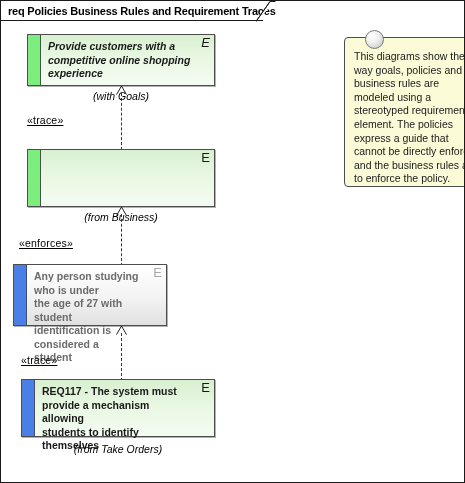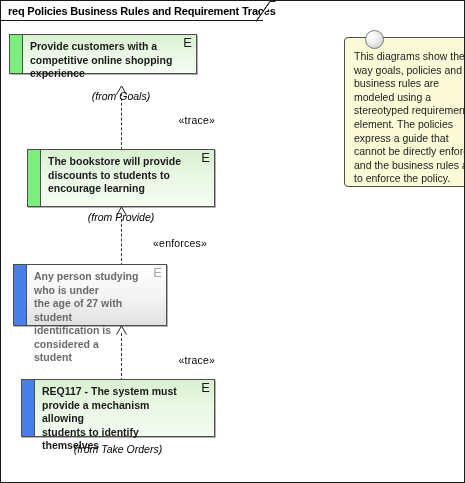--- a/index.html
+++ b/index.html
@@ -113,22 +113,23 @@
     position: absolute;
     width: 11px;
     height: 9px;
     pointer-events: none;
   }
   .stereo-label {
     position: absolute;
     font-size: 10.5px;
     color: #000000;
     white-space: nowrap;
-    text-align: right;
+    text-align: left;
     letter-spacing: 0.2px;
+    text-decoration: underline;
   }
   
   #note-box {
     position: absolute;
     left: 303px;
     top: 36px;
     width: 148px;
     height: 150px;
     box-sizing: border-box;
     background: #fbfbd8;
@@ -161,53 +162,50 @@
 <div id="diagram-frame">
 
   <div id="title-tab">
     <span class="tab-label">req Policies Business Rules and Requirement Traces</span>
   </div>
   <svg id="title-tab-corner" viewBox="0 0 20 21">
     <path d="M 0 20.5 L 14 0.5 L 19.5 0.5" fill="#ffffff" stroke="#1a1a1a" stroke-width="1"></path>
     <path d="M 0 20.5 L 14 0.5" fill="none" stroke="#1a1a1a" stroke-width="1"></path>
   </svg>
 
-  <div class="req-box" style="left:8px; top:33px; width:188px; height:40px;
-              background:linear-gradient(180deg,#d8f0d0 0%,#e9f7e3 45%,#f4fcf2 100%);">
+  <div class="req-box" style="left:26px; top:33px; width:188px; height:52px;
+              background:linear-gradient(180deg,#d8f0d0 0%,#e9f7e3 45%,#f4fcf2 100%);font-style:italic;">
     <div class="req-accent">
       <div class="req-accent-inner" style="background:#7ded7d;"></div>
     </div>
     <div class="req-body">
       <div class="req-text">Provide customers with a
 competitive online shopping
 experience</div>
       <div class="req-marker">E</div>
     </div>
   </div>
-  <div class="from-label" style="left:26px; top:89px; width:188px;">(from Goals)</div>
+  <div class="from-label" style="left:26px; top:89px; width:188px;">(with Goals)</div>
 
   <div class="connector-line" style="left:120px; top:92px; height:57px;"></div>
   <svg class="connector-arrow" style="left:115px; top:85px;" viewBox="0 0 11 9">
     <path d="M 5.5 0 L 0.5 8.6 M 5.5 0 L 10.5 8.6" fill="none" stroke="#222222" stroke-width="1"></path>
   </svg>
   <div class="stereo-label" style="left:26px; top:113px; width:188px;">«trace»</div>
 
   <div class="req-box" style="left:26px; top:148px; width:188px; height:58px;
               background:linear-gradient(180deg,#d8f0d0 0%,#e9f7e3 45%,#f4fcf2 100%);">
     <div class="req-accent">
       <div class="req-accent-inner" style="background:#7ded7d;"></div>
     </div>
     <div class="req-body">
-      <div class="req-text">The bookstore will provide
-discounts to students to
-encourage learning</div>
-      <div class="req-marker">E</div>
-    </div>
-  </div>
-  <div class="from-label" style="left:26px; top:210px; width:188px;">(from Provide)</div>
+      <div class="req-marker">E</div>
+    </div>
+  </div>
+  <div class="from-label" style="left:26px; top:210px; width:188px;">(from Business)</div>
 
   <div class="connector-line" style="left:120px; top:213px; height:52px;"></div>
   <svg class="connector-arrow" style="left:115px; top:206px;" viewBox="0 0 11 9">
     <path d="M 5.5 0 L 0.5 8.6 M 5.5 0 L 10.5 8.6" fill="none" stroke="#222222" stroke-width="1"></path>
   </svg>
   <div class="stereo-label" style="left:18px; top:236px; width:188px;">«enforces»</div>
 
   <div class="req-box grayed" style="left:12px; top:263px; width:154px; height:62px;
               background:linear-gradient(180deg,#ffffff 0%,#f3f3f3 55%,#e0e0e0 100%);">
     <div class="req-accent">

